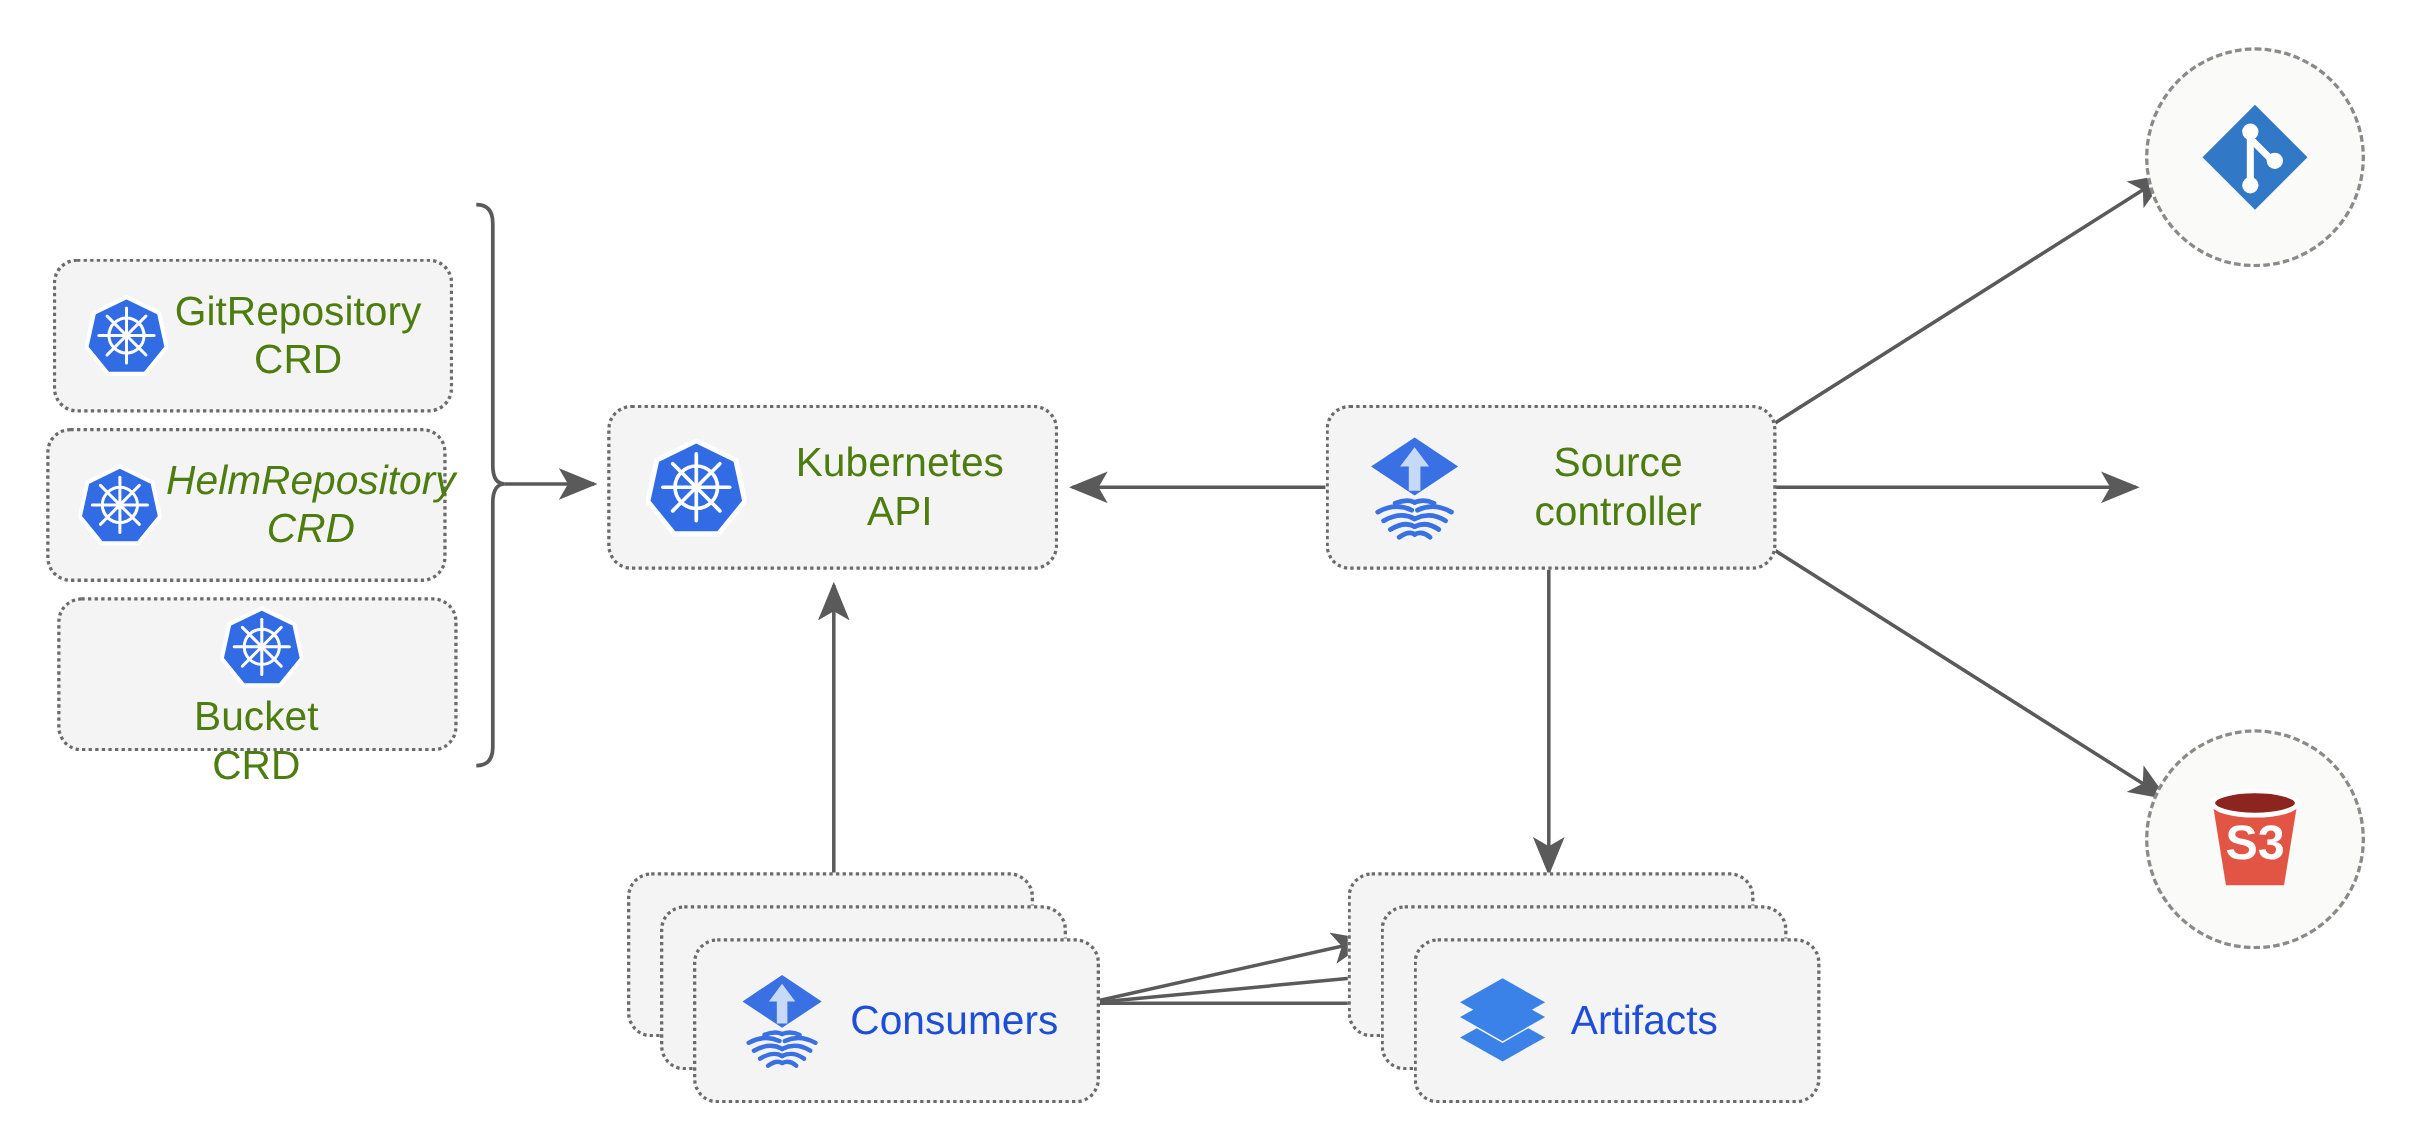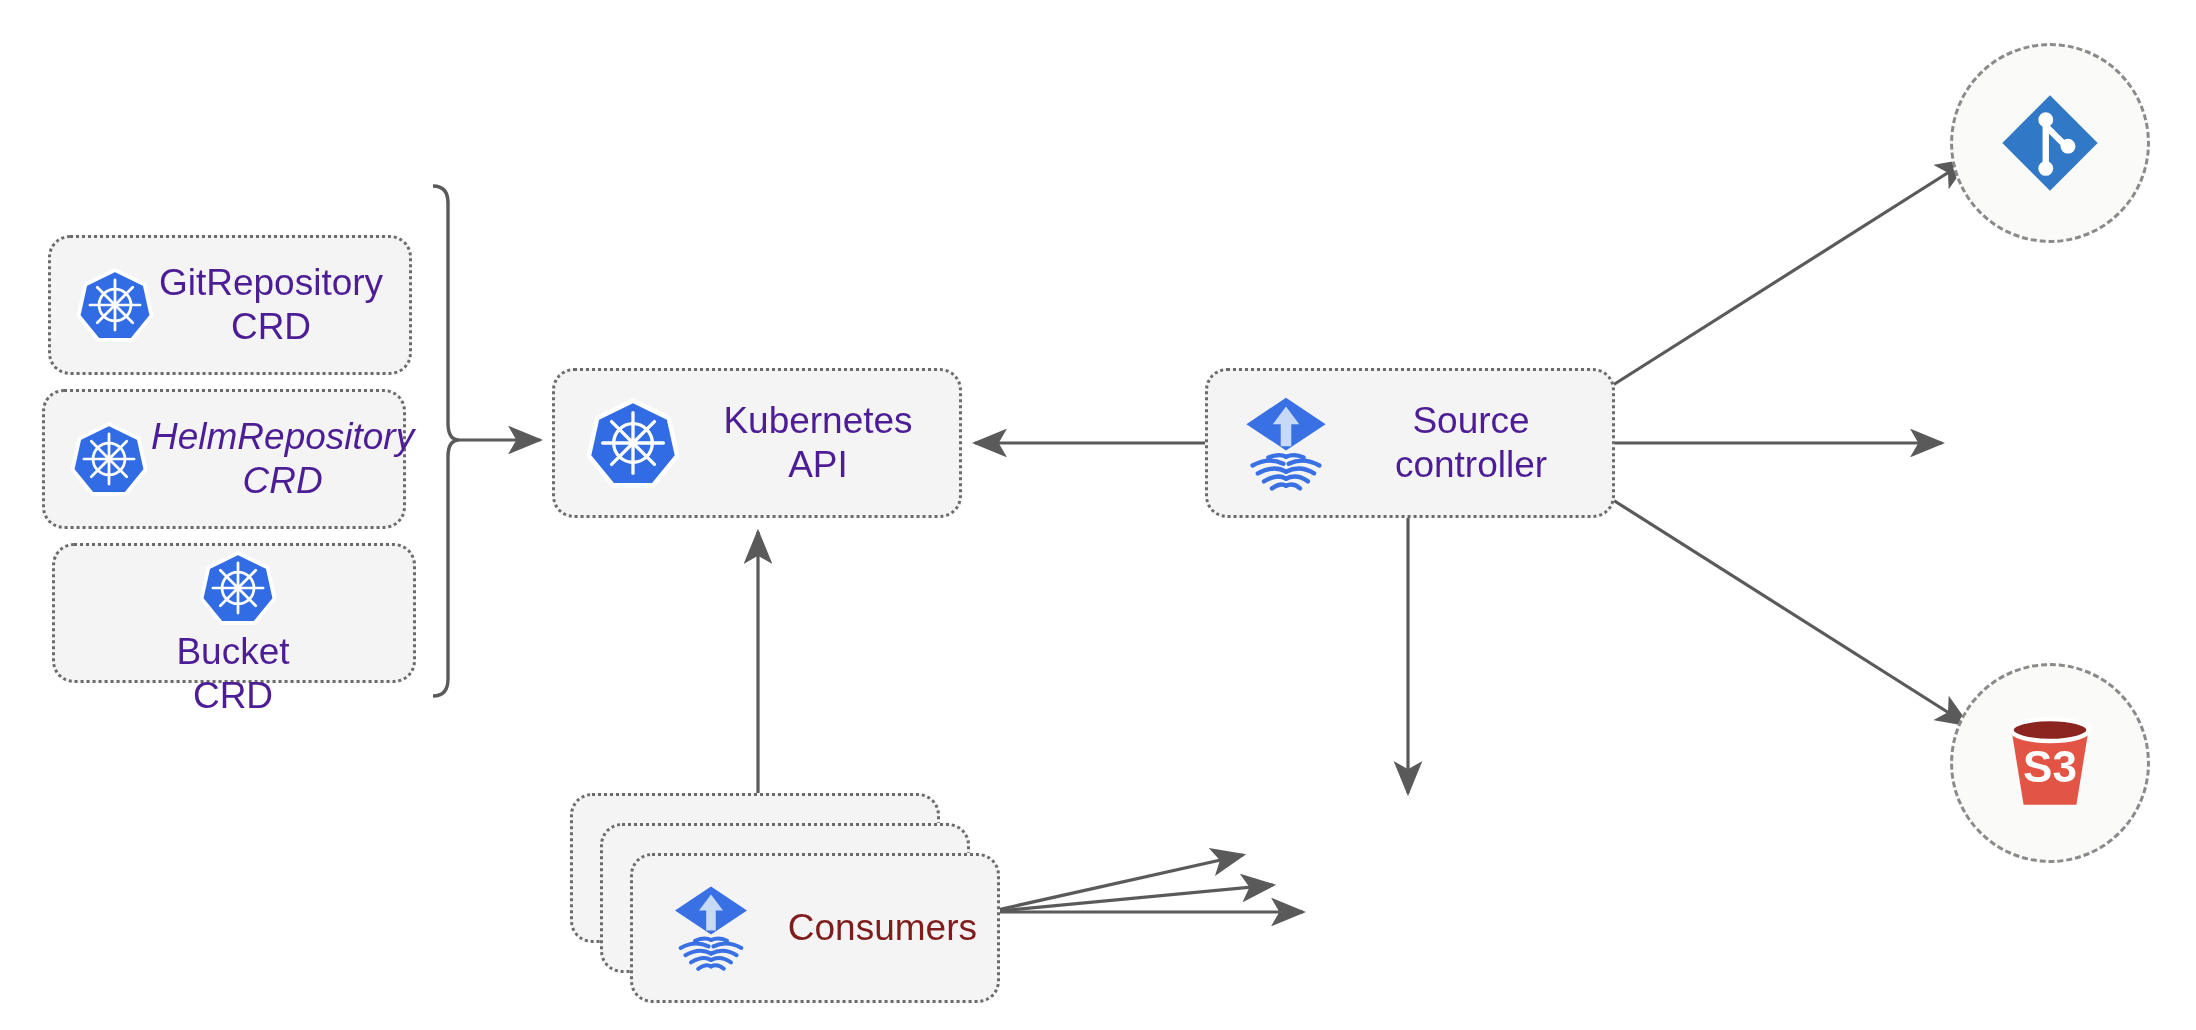--- a/index.html
+++ b/index.html
@@ -23,21 +23,21 @@
     position: absolute;
     box-sizing: border-box;
     background: #f4f4f4;
     border: 3px dotted #6b6b6b;
     border-radius: 22px;
     display: flex;
     align-items: center;
     justify-content: flex-start;
   }
   .node .label {
-    color: #4c1d95;
+    color: #4d7c0f;
     font-size: 37px;
     line-height: 1.18;
     text-align: center;
     white-space: pre-line;
   }
 
   
   .crd-box {
     padding: 0 14px 0 22px;
   }
@@ -93,23 +93,23 @@
     width: 96px;
     height: 96px;
     margin-left: 30px;
     display: flex;
     align-items: center;
     justify-content: center;
   }
   .stack .front .label {
     flex: 1 1 auto;
     padding: 0 20px 0 14px;
-    color: #7f1d1d;
+    color: #1d4ed8;
     font-size: 37px;
-    text-align: right;
+    text-align: left;
   }
 
   
   .circle {
     position: absolute;
     box-sizing: border-box;
     border: 3px dashed #8a8a8a;
     border-radius: 50%;
     background: #fafaf8;
     display: flex;
@@ -296,20 +296,32 @@
     <div class="card front" style="width:370px; height:150px;">
       <span class="icon-wrap">
         <svg class="icon-svg" width="80" height="88" viewBox="0 0 100 110">
             <use href="#sym-flux"></use>
           </svg>
       </span>
       <span class="label">Consumers</span>
     </div>
   </div>
 
+  <div class="stack" style="left:1225px; top:793px; width:430px; height:210px;">
+    <div class="card back1" style="width:370px; height:150px;"></div>
+    <div class="card back2" style="width:370px; height:150px;"></div>
+    <div class="card front" style="width:370px; height:150px;">
+      <span class="icon-wrap">
+        <svg class="icon-svg" width="84" height="84">
+            <use href="#sym-layers"></use>
+          </svg>
+      </span>
+      <span class="label">Artifacts</span>
+    </div>
+  </div>
 
   <div class="circle" style="left:1950px; top:43px; width:200px; height:200px;">
     <span>
       <svg class="icon-svg" width="106" height="106">
           <use href="#sym-git"></use>
         </svg>
     </span>
   </div>
 
 

